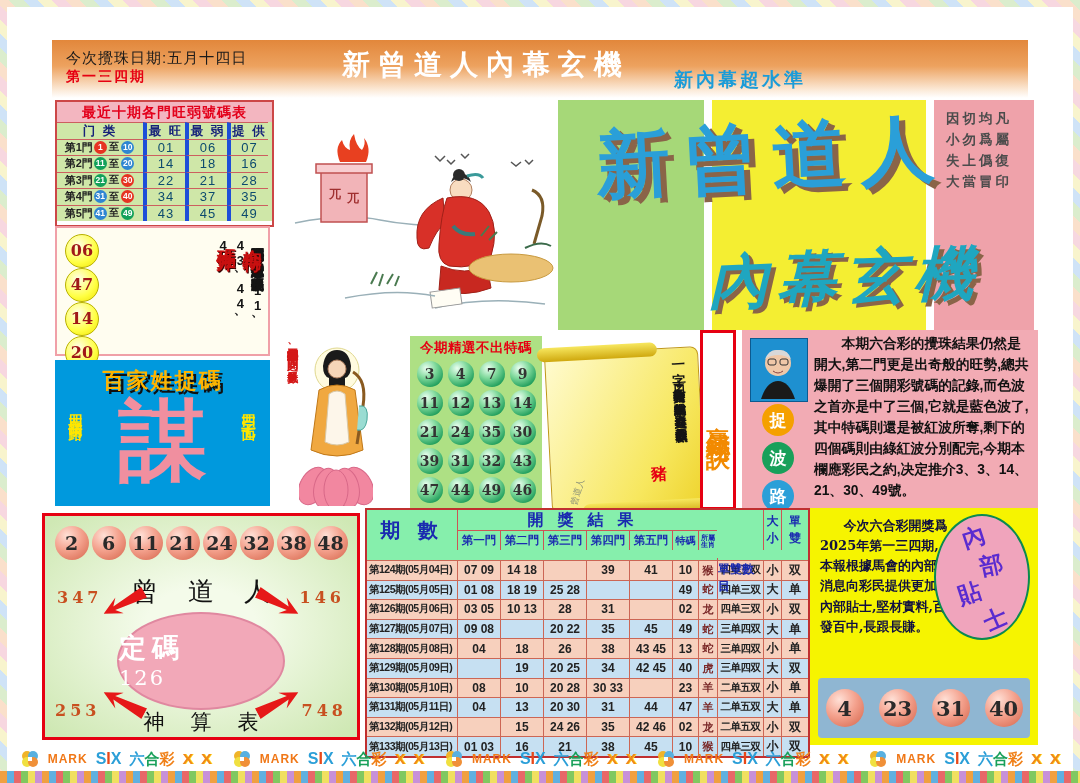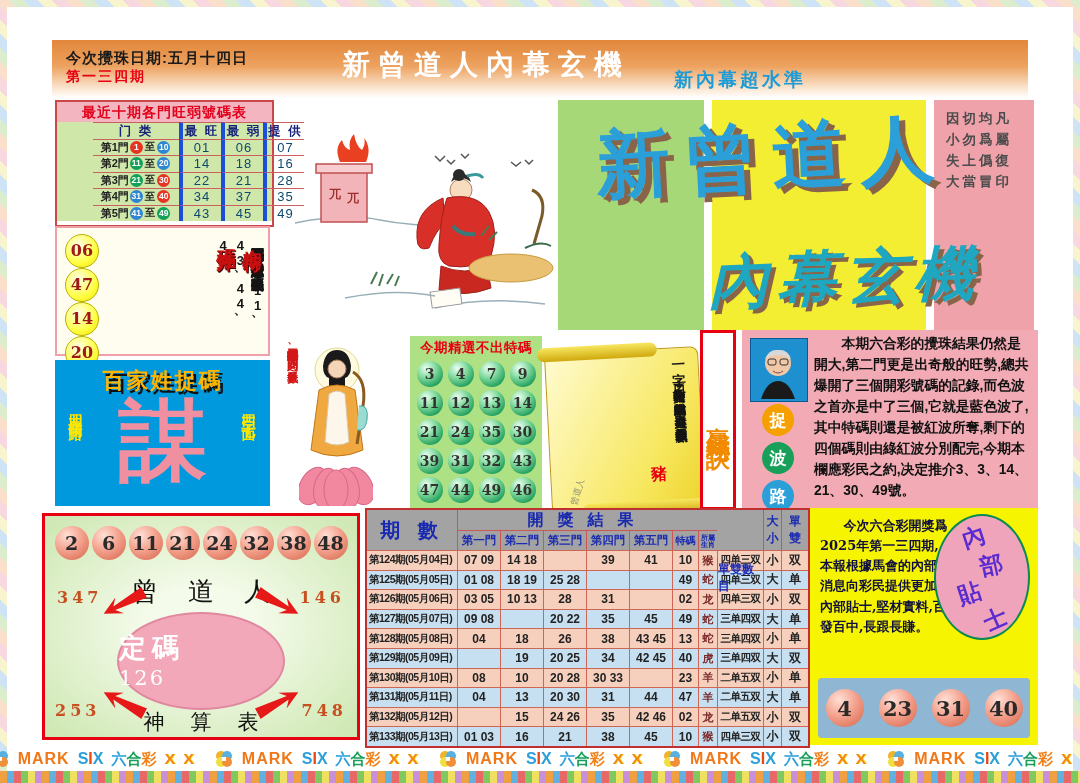--- a/index.html
+++ b/index.html
@@ -5,28 +5,28 @@
   html,body{margin:0;padding:0;background:#fff;}
   #sheet{position:relative;width:1080px;height:783px;margin:0 auto;background:#fff;overflow:hidden;
          font-family:"Liberation Sans",sans-serif;}
   .frame{position:absolute;inset:0;border:7px solid transparent;pointer-events:none;opacity:.55;
          border-image:repeating-linear-gradient(45deg,#f6c8a2 0 10px,#bfe0a6 10px 20px,#a9cdf2 20px 30px,#f4eca6 30px 40px,#f2b8c8 40px 50px) 7;}
   .mosaic{position:absolute;left:0;right:0;top:771px;height:12px;
           background:repeating-linear-gradient(90deg,#f0a040 0 7px,#60b0e0 7px 14px,#e86868 14px 21px,#80c860 21px 28px,#f0e060 28px 35px,#c890d8 35px 42px);}
   
   .band{position:absolute;left:52px;top:40px;width:976px;height:58px;
         background:linear-gradient(180deg,#e2873b 0%,#eda25f 45%,#fbe8d5 85%,#ffffff 100%);}
-  .date{position:absolute;left:14px;top:9px;font-size:15px;font-weight:bold;color:#1a1a1a;letter-spacing:1px;}
+  .date{position:absolute;left:14px;top:9px;font-size:15px;font-weight:normal;color:#1a1a1a;letter-spacing:1px;}
   .issue{position:absolute;left:14px;top:28px;font-size:14px;font-weight:bold;color:#e60012;letter-spacing:2px;}
   .htitle{position:absolute;left:290px;top:6px;font-size:28px;font-weight:bold;color:#fff;letter-spacing:8px;}
   .hsub{position:absolute;left:622px;top:27px;font-size:19px;font-weight:bold;color:#1b9cd8;letter-spacing:3px;}
   
   .hot{position:absolute;left:55px;top:100px;width:215px;height:123px;border:2px solid #cc4747;}
   .hot-title{height:20px;background:#f3b6c0;color:#e3001b;font-size:14px;font-weight:bold;text-align:center;line-height:20px;letter-spacing:1px;}
-  .hot-grid{background:#cfe7a8;padding-left:36px;}
+  .hot-grid{background:#cfe7a8;}
   .hrow{display:grid;grid-template-columns:86px 42px 42px 41px;height:16.5px;}
   .hcell{border-top:1px solid #cc5f5f;border-left:4px solid #1d4ed8;display:flex;align-items:center;justify-content:center;}
   .hcell:first-child{border-left:none;}
   .hh{font-size:12.5px;font-weight:bold;color:#16227a;letter-spacing:2px;}
   .val{font-family:Liberation Sans, sans-serif;font-size:13px;color:#0c4a6e;letter-spacing:1px;}
   .gatename{font-size:11px;font-weight:bold;color:#222;}
   .mini{width:13px;height:13px;border-radius:50%;color:#fff;font-size:8.5px;line-height:13px;text-align:center;display:inline-block;font-weight:bold;margin:0 1px;}
   .zhi{font-size:10.5px;font-weight:bold;color:#222;margin:0 1px;}
   
   .spbox{position:absolute;left:55px;top:226px;width:215px;height:130px;background:#fffdf0;border:2px solid #f0a0a8;display:flex;box-sizing:border-box;padding:4px 2px;}
@@ -93,21 +93,21 @@
   
   .secret-title{position:absolute;left:700px;top:330px;width:36px;height:180px;border:3px solid #e60012;background:#fff;box-sizing:border-box;
         writing-mode:vertical-rl;text-orientation:upright;font-size:24px;font-weight:900;color:#f28a00;display:flex;align-items:center;justify-content:center;letter-spacing:6px;}
   .secret{position:absolute;left:742px;top:330px;width:296px;height:180px;background:#f2abb4;box-sizing:border-box;}
   .portrait{position:absolute;left:8px;top:8px;width:56px;height:62px;background:#1e90d0;border:1px solid #0c5a90;}
   .cball{position:absolute;left:20px;width:32px;height:32px;border-radius:50%;color:#fff;font-size:17px;font-weight:bold;
          display:flex;align-items:center;justify-content:center;}
   .secret-text{position:absolute;left:72px;top:4px;right:6px;font-size:13.8px;font-weight:bold;color:#111;line-height:1.52;text-indent:2em;}
   
   .rt{position:absolute;left:365px;top:508px;width:441px;border:2px solid #c03030;box-sizing:content-box;}
-  .rt-head{position:relative;height:40px;background:#a3a3a3;}
+  .rt-head{position:relative;height:50px;background:#86efac;}
   .rt-head div{position:absolute;box-sizing:border-box;border-left:1px solid #cc5555;color:#1a2ab0;font-weight:bold;
                display:flex;align-items:center;justify-content:center;}
   .h-issue{left:0;top:0;width:90px;height:40px;font-size:20px;letter-spacing:6px;border-left:none!important;}
   .h-result{left:90px;top:0;width:260px;height:20px;font-size:16px;letter-spacing:14px;}
   .h-gate{top:20px;width:43px;height:20px;font-size:11.5px;border-top:1px solid #cc5555;}
   .h-sp{left:305px;top:20px;width:26px;height:20px;font-size:10px;border-top:1px solid #cc5555;}
   .h-zo{left:331px;top:20px;width:19px;height:20px;font-size:7px;border-top:1px solid #cc5555;line-height:1;word-break:break-all;padding:0 2px;text-align:center;}
   .h-oe{left:350px;top:0;width:46px;height:40px;font-size:12px;margin-top:48px;}
   .h-size{left:396px;top:0;width:18px;height:40px;font-size:12px;word-break:break-all;padding:0 2px;text-align:center;}
   .h-oddeven{left:414px;top:0;width:27px;height:40px;font-size:12px;word-break:break-all;padding:0 4px;text-align:center;}
@@ -125,21 +125,21 @@
   .in-oval{position:absolute;right:8px;top:6px;width:92px;height:122px;border-radius:50%;background:#f0a4bc;border:2px solid #0a8a50;}
   .in-oval span{position:absolute;font-family:"DejaVu Serif",serif;font-size:23px;font-weight:bold;color:#5a2bd0;}
   .in-bar{position:absolute;left:8px;width:212px;top:136px;height:32px;background:#18a054;color:#fff;font-size:19px;font-weight:bold;
           display:flex;align-items:center;padding-left:4px;letter-spacing:7px;box-sizing:border-box;margin-top:44px;}
   .in-blue{position:absolute;left:8px;width:212px;top:170px;height:60px;background:#8fb6d2;border-radius:4px;
            display:flex;align-items:center;justify-content:space-around;}
   .in-blue .pball{width:38px;height:38px;font-size:21px;}
   
   .footer{position:absolute;left:0;right:0;top:747px;height:24px;display:flex;justify-content:center;align-items:center;overflow:hidden;}
   .funit{display:flex;align-items:center;gap:8px;margin:0 10px;white-space:nowrap;}
-  .mword{font-size:16px;font-weight:900;color:#f07818;letter-spacing:1px;}
+  .mword{font-size:12px;font-weight:900;color:#f07818;letter-spacing:1px;}
   .sword span,.cnword span{font-size:16px;font-weight:900;}
   .cnword span{font-size:15px;}
   .bx{font-size:16px;font-weight:900;color:#f08818;text-shadow:1px 1px 0 #ffd820;transform:scaleY(.9);display:inline-block;}
 </style>
 </head>
 <body>
 
 <div id="sheet">
   <div class="frame"></div>
 

